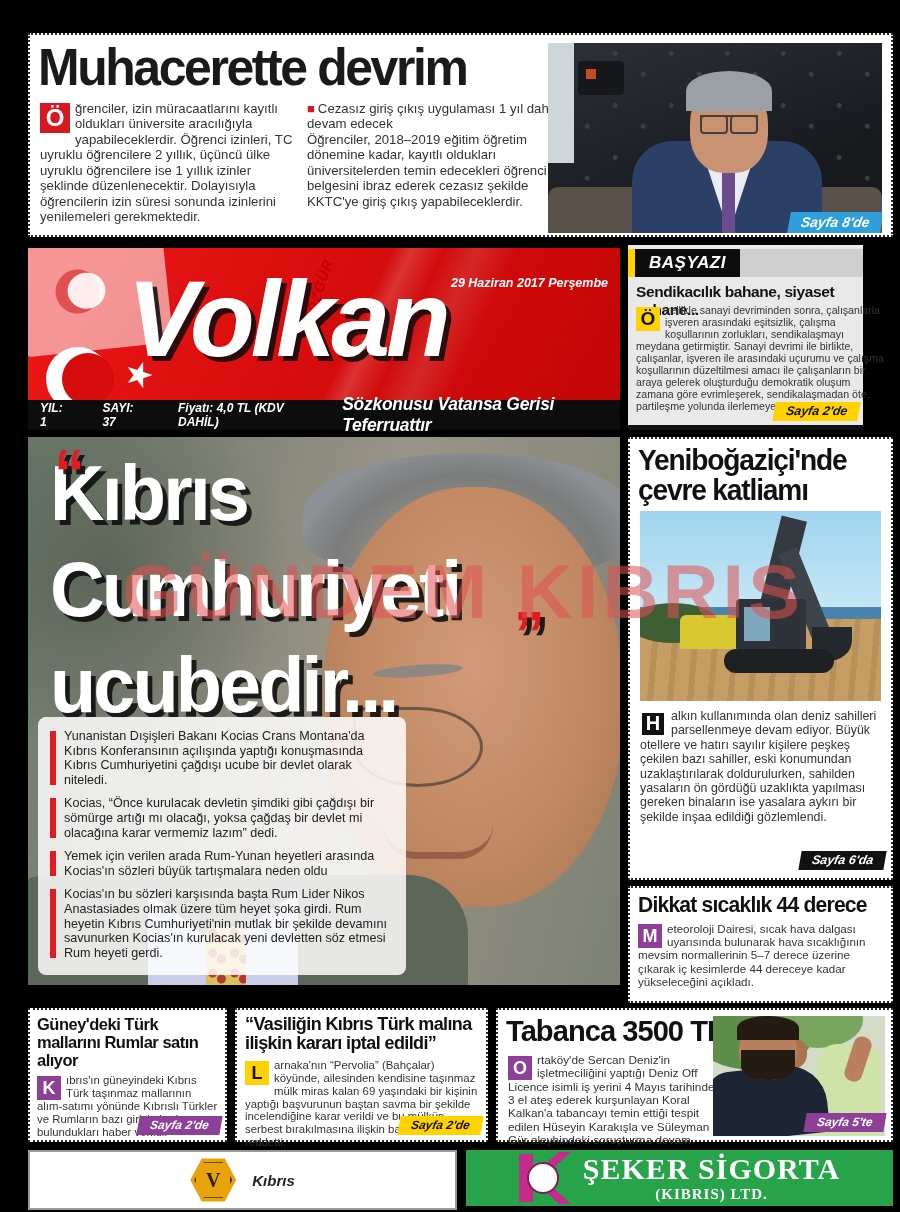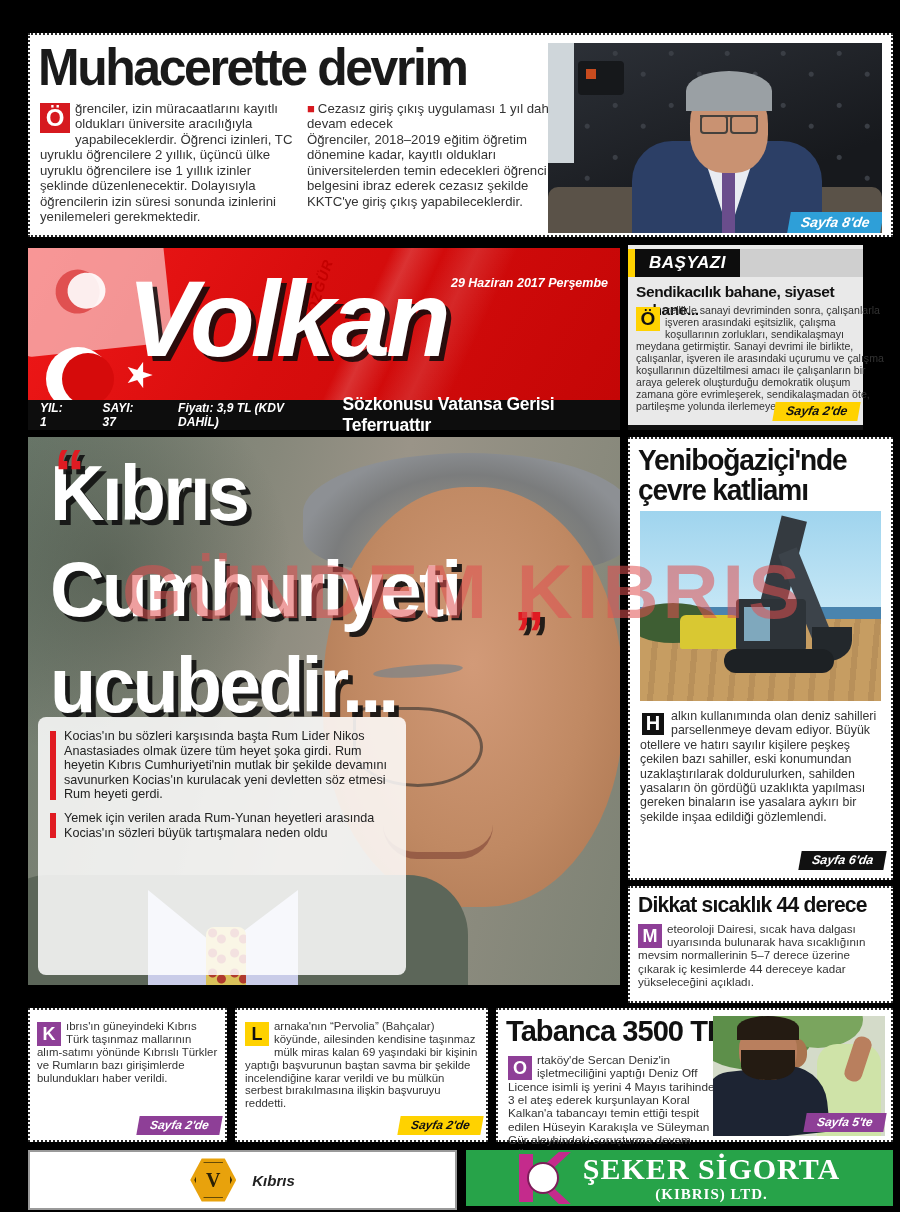--- a/index.html
+++ b/index.html
@@ -68,21 +68,21 @@
   .crescent:after { content:""; position:absolute; left:16px; top:6px; width:52px; height:52px; border-radius:50%; background:#d60b0b; }
   .star { position:absolute; left:96px; top:70%; color:#fff; font-size:34px; transform:rotate(18deg); }
   .ozgur { position:absolute; left:264px; top:30px; color:#c40000; font-size:14px; font-weight:800; font-style:italic;
            transform:rotate(-72deg); letter-spacing:1px; }
   .volkan { position:absolute; left:96px; top:8px; font-size:108px; font-weight:800; font-style:italic; color:#fff;
             letter-spacing:-4px; text-shadow:5px 5px 0 rgba(10,10,10,.85); transform:scaleX(.98); }
   .mast-date { position:absolute; right:12px; top:28px; color:#fff; font-size:12.5px; font-style:italic; font-weight:700; }
   .mast-bar { position:absolute; left:0; bottom:0; width:100%; height:30px; background:#0d0d0d; color:#fff;
               display:flex; align-items:center; padding:0 12px; }
   .mast-bar .mb-item { font-size:12px; font-style:italic; font-weight:700; margin-right:34px; }
-  .mast-slogan { margin-left:auto; font-size:17.5px; font-weight:700; letter-spacing:-0.3px; }
+  .mast-slogan { margin-left:auto; font-size:17.5px; font-weight:700; font-style:italic; letter-spacing:-0.3px; }
 
   
   .basyazi { position:absolute; left:628px; top:245px; width:235px; height:185px; background:#e9e9e9; border-bottom:5px solid #111; }
   .by-header { position:absolute; left:0; top:4px; width:100%; height:28px; background:#cfcfcf; }
   .by-accent { position:absolute; left:0; top:0; width:7px; height:28px; background:#ffd200; }
   .by-label { position:absolute; left:7px; top:0; height:28px; background:#0d0d0d; color:#fff; font-style:italic; font-weight:800;
               font-size:17px; display:flex; align-items:center; padding:0 14px; letter-spacing:.5px; }
   .by-head { position:absolute; left:8px; top:38px; width:252px; font-size:15.5px; font-weight:800; color:#111; letter-spacing:-0.4px; }
   .by-text { position:absolute; left:8px; top:60px; width:250px; font-size:10.6px; line-height:1.13; color:#333; font-weight:500; }
   .by-text .dropcap { width:24px; height:24px; font-size:19px; }
@@ -238,21 +238,21 @@
       <div class="flag-kktc"></div>
       <div class="crescent"></div>
       <div class="star">★</div>
       <div class="ozgur">ÖZGÜR</div>
       <div class="volkan">Volkan</div>
       <div class="mast-date">29 Haziran 2017 Perşembe</div>
     </div>
     <div class="mast-bar">
       <span class="mb-item">YIL: 1</span>
       <span class="mb-item">SAYI: 37</span>
-      <span class="mb-item">Fiyatı: 3,9 TL (KDV DAHİL)</span>
+      <span class="mb-item">Fiyatı: 4,0 TL (KDV DAHİL)</span>
       <span class="mast-slogan">Sözkonusu Vatansa Gerisi Teferruattır</span>
     </div>
   </section>
 
   <section class="basyazi">
     <div class="by-header">
       <div class="by-accent"></div>
       <div class="by-label">BAŞYAZI</div>
     </div>
     <div class="by-head">Sendikacılık bahane, siyaset şahane...</div>
@@ -274,22 +274,24 @@
     <div class="ms-collar"></div>
     <div class="ms-tie"></div>
     <div class="ms-headline">
       <span class="ms-quote-open">“</span>
       <div>Kıbrıs</div>
       <div>Cumhuriyeti</div>
       <div>ucubedir...</div>
       <span class="ms-quote-close">”</span>
     </div>
     <div class="ms-panel">
+      <p class="ms-par">Yunanistan Dışişleri Bakanı Kocias Crans Montana'da Kıbrıs Konferansının açılışında  yaptığı konuşmasında Kıbrıs Cumhuriyetini çağdışı ucube bir devlet olarak niteledi.</p>
+      <p class="ms-par">Kocias, “Önce kurulacak devletin şimdiki gibi çağdışı bir sömürge artığı mı olacağı, yoksa çağdaş bir devlet mi olacağına karar vermemiz lazım” dedi.</p>
+      <p class="ms-par">Yemek için verilen arada Rum-Yunan heyetleri arasında Kocias'ın sözleri büyük tartışmalara neden oldu</p>
       <p class="ms-par">Kocias'ın bu sözleri karşısında başta Rum Lider Nikos Anastasiades olmak üzere tüm heyet şoka girdi. Rum heyetin Kıbrıs Cumhuriyeti'nin mutlak bir şekilde devamını savunurken Kocias'ın kurulacak yeni devletten söz etmesi Rum heyeti gerdi.</p>
-      <p class="ms-par">Yemek için verilen arada Rum-Yunan heyetleri arasında Kocias'ın sözleri büyük tartışmalara neden oldu</p>
     </div>
   </section>
 
   <div class="watermark">GÜNDEM KIBRIS</div>
 
   <section class="env-story dotted">
     <h2>Yeniboğaziçi'nde çevre katliamı</h2>
     <div class="env-photo">
       <div class="env-sky"></div>
       <div class="env-sea"></div>
@@ -306,25 +308,27 @@
     <p class="env-text"><span class="dropcap dc-black">H</span><span>alkın kullanımında olan deniz sahilleri parsellenmeye devam ediyor. Büyük otellere ve hatırı sayılır kişilere peşkeş çekilen bazı sahiller, eski konumundan uzaklaştırılarak doldurulurken, sahilden yasaların ön gördüğü uzaklıkta yapılması gereken binaların ise yasalara aykırı bir şekilde inşaa edildiği gözlemlendi.</span></p>
     <div class="badge badge-black"><span>Sayfa 6'da</span></div>
   </section>
 
   <section class="heat-story dotted">
     <h2>Dikkat sıcaklık 44 derece</h2>
     <p class="heat-text"><span class="dropcap dc-purple">M</span><span>eteoroloji Dairesi, sıcak hava dalgası uyarısında bulunarak hava sıcaklığının mevsim normallerinin 5–7 derece üzerine çıkarak iç kesimlerde 44 dereceye kadar yükseleceğini açıkladı.</span></p>
   </section>
 
   <section class="prop-story dotted">
+    <h3>Güney'deki Türk mallarını Rumlar satın alıyor</h3>
     <p class="prop-text"><span class="dropcap dc-purple">K</span><span>ıbrıs'ın güneyindeki Kıbrıs Türk taşınmaz mallarının alım-satımı yönünde Kıbrıslı Türkler ve Rumların bazı girişimlerde bulundukları haber verildi.</span></p>
     <div class="badge badge-purple"><span>Sayfa 2'de</span></div>
   </section>
 
   <section class="court-story dotted">
+    <h3>“Vasiliğin Kıbrıs Türk malına ilişkin kararı iptal edildi”</h3>
     <p class="court-text"><span class="dropcap dc-yellow">L</span><span>arnaka'nın “Pervolia” (Bahçalar) köyünde, ailesinden kendisine taşınmaz mülk miras kalan 69 yaşındaki bir kişinin yaptığı başvurunun baştan savma bir şekilde incelendiğine karar verildi ve bu mülkün serbest bırakılmasına ilişkin başvuruyu reddetti.</span></p>
     <div class="badge badge-yellow"><span>Sayfa 2'de</span></div>
   </section>
 
   <section class="gun-story dotted">
     <h3>Tabanca 3500 TL.</h3>
     <p class="gun-text"><span class="dropcap dc-purple">O</span><span>rtaköy'de Sercan Deniz'in işletmeciliğini yaptığı Deniz Off Licence isimli iş yerini 4 Mayıs tarihinde 3 el ateş ederek kurşunlayan Koral Kalkan'a tabancayı temin ettiği tespit edilen Hüseyin Karakışla ve Süleyman Gür aleyhindeki soruşturma devam ediyor.</span></p>
     <div class="gun-photo">
       <div class="gp-foliage"></div>
       <div class="gp-foliage2"></div>

